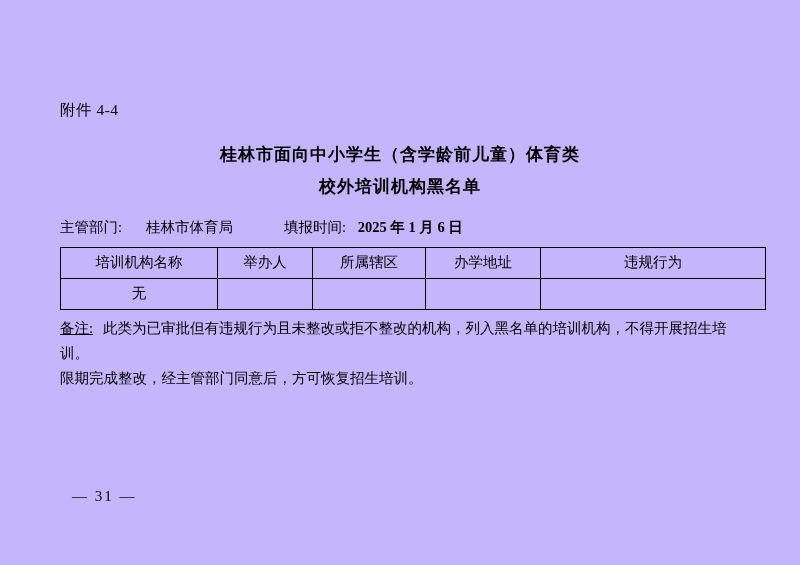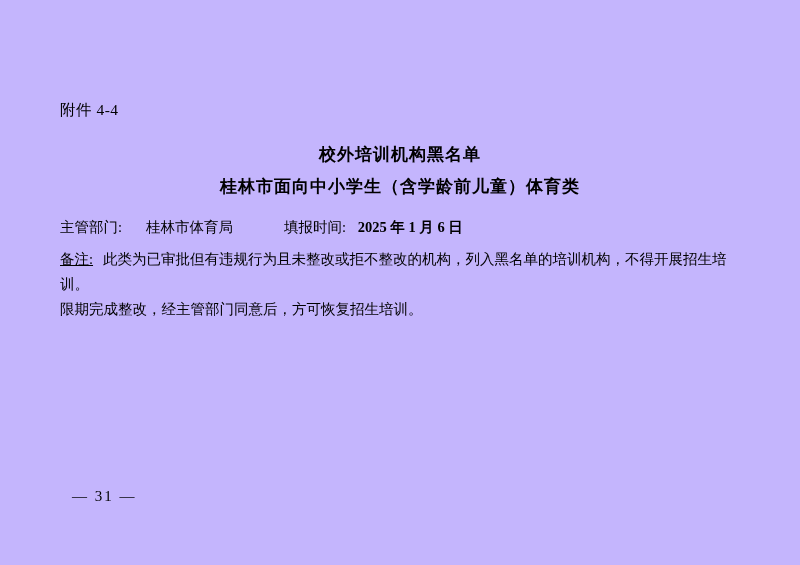--- a/index.html
+++ b/index.html
@@ -106,33 +106,53 @@
 </head>
 <body>
 
 <div class="page">
 
   <div class="doc-body">
 
     <div class="attachment-label">附件 4-4</div>
 
     <div class="title-block">
+      <div class="title-line">桂林市面向中小学生（含学龄前儿童）体育类</div>
       <div class="title-line">校外培训机构黑名单</div>
-      <div class="title-line">桂林市面向中小学生（含学龄前儿童）体育类</div>
     </div>
 
     <div class="meta-row">
       <span class="meta-dept-label">主管部门:</span>
       <span class="meta-dept-value">桂林市体育局</span>
       <span class="meta-date-wrap">
         <span>填报时间:</span>
         <span class="meta-date-value">2025 年 1 月 6 日</span>
       </span>
     </div>
 
+    <table class="blacklist">
+      <thead>
+        <tr>
+          <th class="col-0">培训机构名称</th>
+          <th class="col-1">举办人</th>
+          <th class="col-2">所属辖区</th>
+          <th class="col-3">办学地址</th>
+          <th class="col-4">违规行为</th>
+        </tr>
+      </thead>
+      <tbody>
+        <tr>
+          <td class="col-0">无</td>
+          <td class="col-1"></td>
+          <td class="col-2"></td>
+          <td class="col-3"></td>
+          <td class="col-4"></td>
+        </tr>
+      </tbody>
+    </table>
 
     <div class="remark">
       <span class="remark-label">备注:</span><span class="remark-text">此类为已审批但有违规行为且未整改或拒不整改的机构，列入黑名单的培训机构，不得开展招生培训。</span>
       <div>限期完成整改，经主管部门同意后，方可恢复招生培训。</div>
     </div>
 
   </div>
 
   <div class="page-number">— 31 —</div>
 

